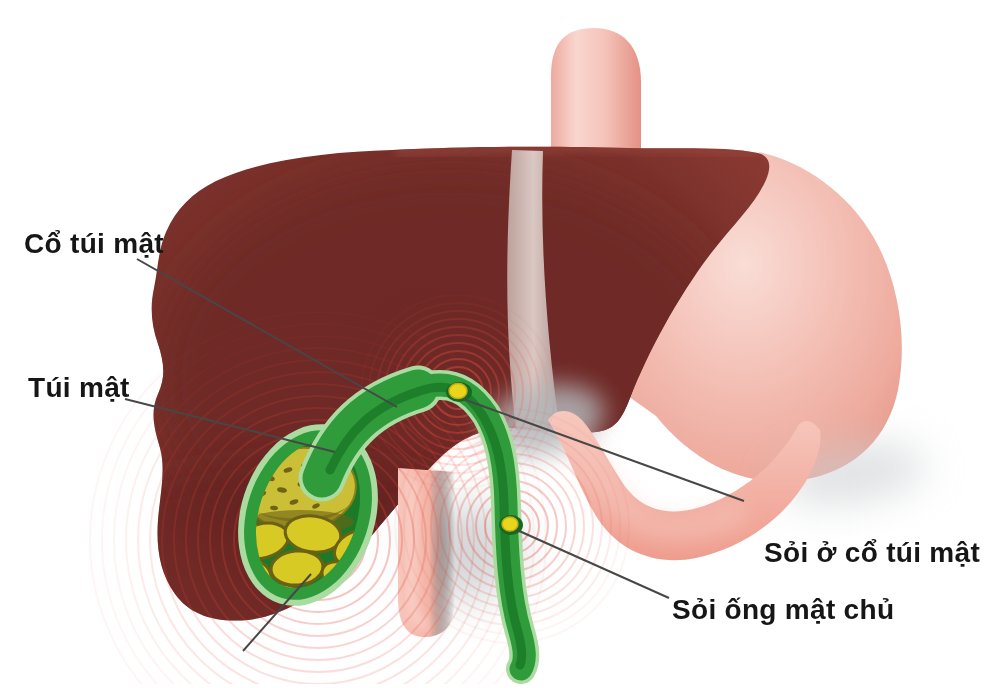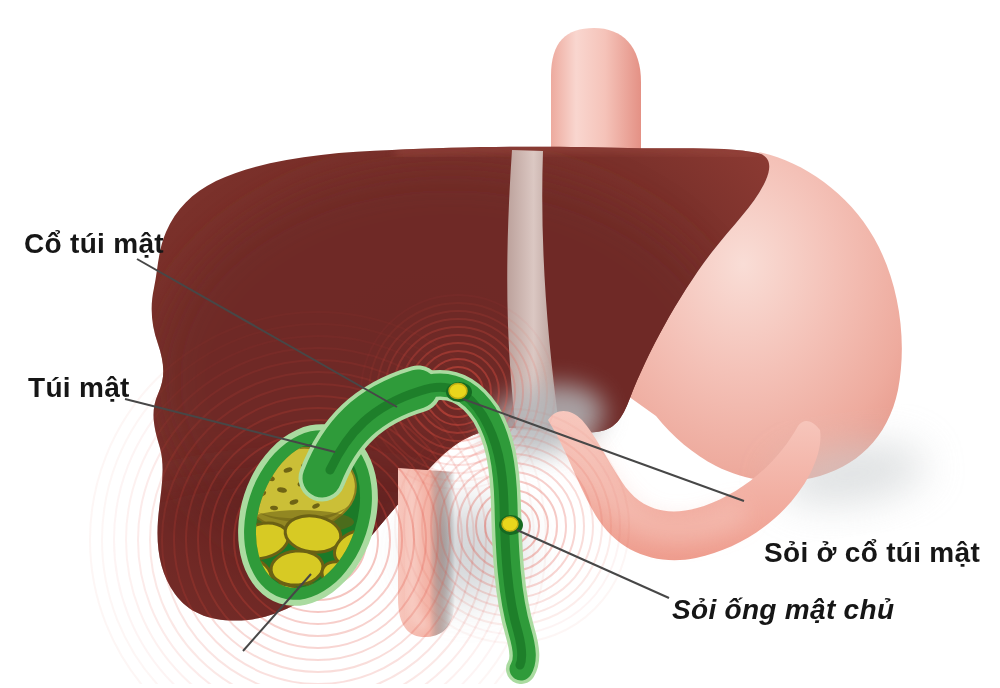--- a/index.html
+++ b/index.html
@@ -226,15 +226,15 @@
     <path d="M 125,399 L 335,452"></path>
     <path d="M 311,574 L 243,651"></path>
     <path d="M 463,399 L 744,501"></path>
     <path d="M 517,530 L 669,598"></path>
   </g>
 </svg>
 
 <div class="lbl" style="left:24px;  top:226px;">Cổ túi mật</div>
 <div class="lbl" style="left:28px;  top:370px;">Túi mật</div>
 <div class="lbl" style="left:764px; top:491px;margin-top:44px;">Sỏi ở cổ túi mật</div>
-<div class="lbl" style="left:672px; top:592px;font-style:italic;">Sỏi ống mật chủ</div>
+<div class="lbl" style="left:672px; top:592px;">Sỏi ống mật chủ</div>
 
 </div>
 
 </body></html>

